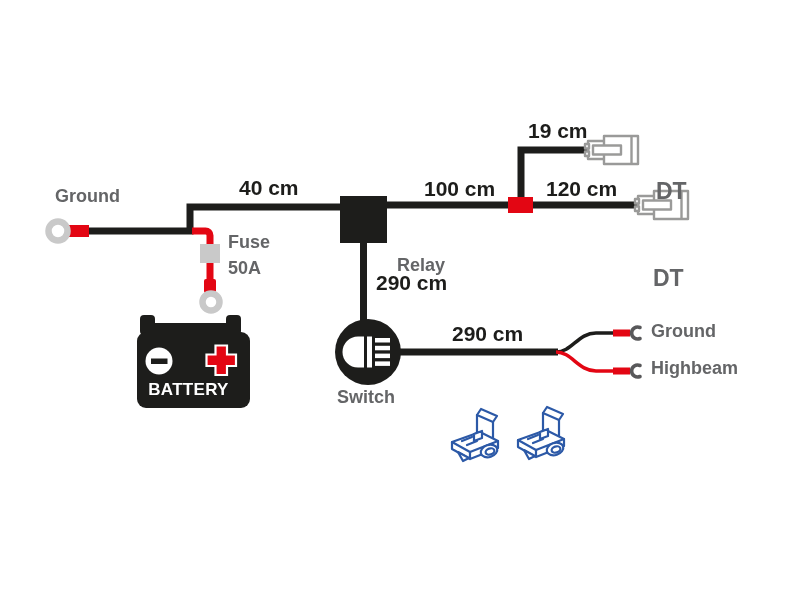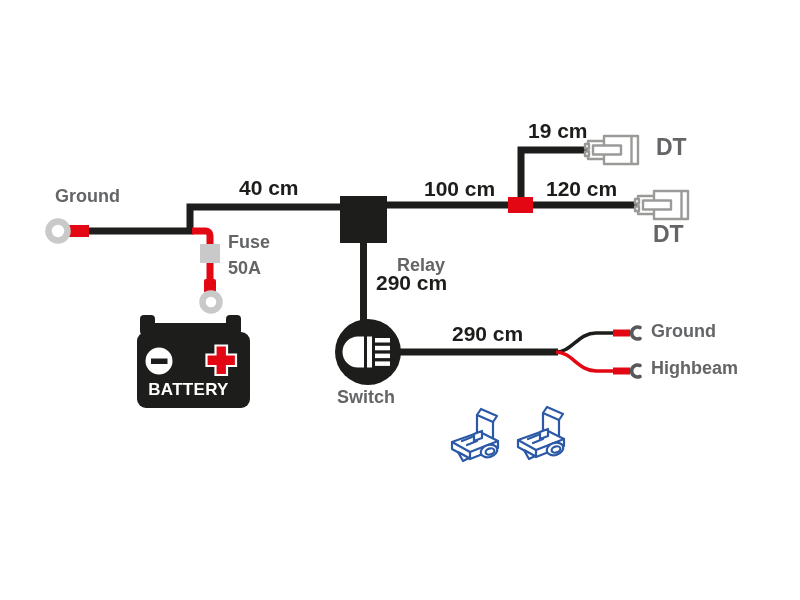--- a/index.html
+++ b/index.html
@@ -4,21 +4,21 @@
 <style>
   html,body{margin:0;padding:0;background:#fff;}
   .stage{
     position:relative;width:800px;height:600px;background:var(--background,#fff);
     font-family:"Liberation Sans",sans-serif;overflow:hidden;
   }
   .stage svg{position:absolute;left:0;top:0;}
   .lbl{position:absolute;font-weight:700;line-height:1;white-space:nowrap;}
   .dim{color:var(--wire-black,#1d1d1b);font-size:21px;}
   .name{color:var(--label-gray,#646567);font-size:18px;}
-  .dtlbl{color:var(--label-gray,#646567);font-size:23px;}
+  .dtlbl{color:var(--label-gray,#646567);font-size:23px;margin-top:44px;}
   .fuse-lbl div{line-height:26px;}
   .battery-lbl{
     left:137px;top:381px;width:103px;text-align:center;
     color:#fff;font-size:17px;letter-spacing:.3px;
   }
   
   .wire{stroke:var(--wire-black,#1d1d1b);stroke-width:7;fill:none;stroke-linejoin:miter;}
   .thin-black{stroke:var(--wire-black,#1d1d1b);stroke-width:3.5;fill:none;}
   .thin-red{stroke:var(--accent-red,#e30613);stroke-width:3.5;fill:none;}
   .red-wire{stroke:var(--accent-red,#e30613);stroke-width:7;fill:none;}

